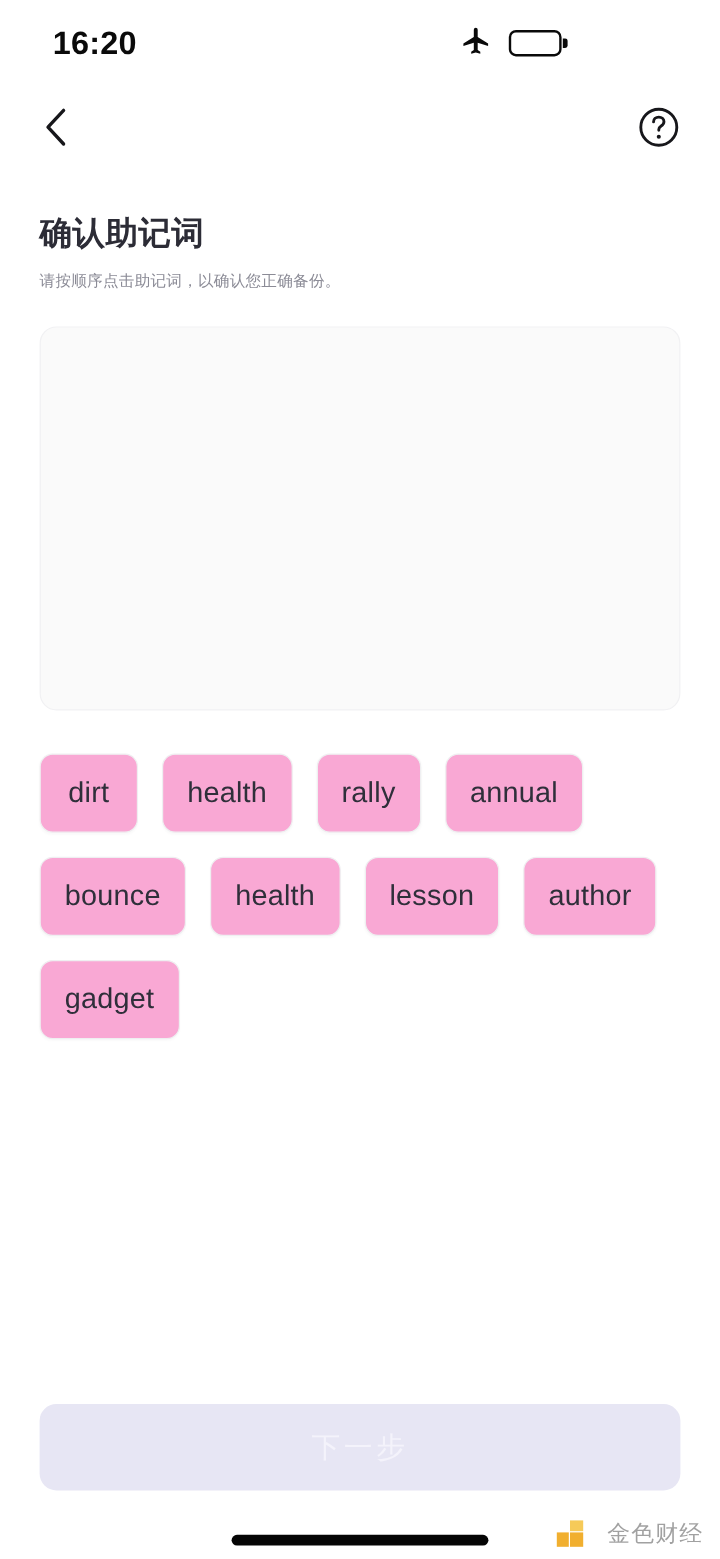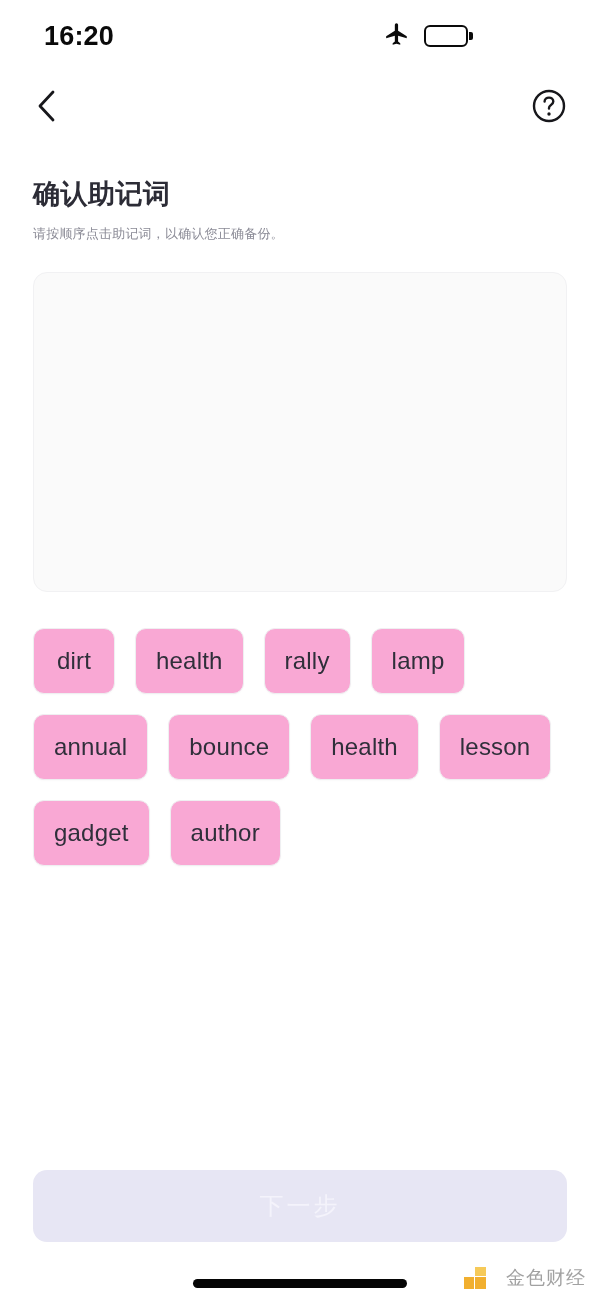--- a/index.html
+++ b/index.html
@@ -263,27 +263,26 @@
     <div class="page-title">确认助记词</div>
     <div class="page-subtitle">请按顺序点击助记词，以确认您正确备份。</div>
   </div>
 
   <div class="answer-panel" id="answer-panel"></div>
 
   <div class="word-bank" id="word-bank">
       <div class="word-chip">dirt</div>
       <div class="word-chip">health</div>
       <div class="word-chip">rally</div>
-      <div class="word-chip">lamp</div>
       <div class="word-chip">annual</div>
       <div class="word-chip">bounce</div>
       <div class="word-chip">health</div>
       <div class="word-chip">lesson</div>
+      <div class="word-chip">author</div>
       <div class="word-chip">gadget</div>
-      <div class="word-chip">author</div>
     </div>
 
   <button class="next-btn">下一步</button>
 
   <div class="watermark">
     <span class="wm-logo">
       <span class="wm-sq a"></span>
       <span class="wm-sq b"></span>
       <span class="wm-sq c"></span>
     </span>

